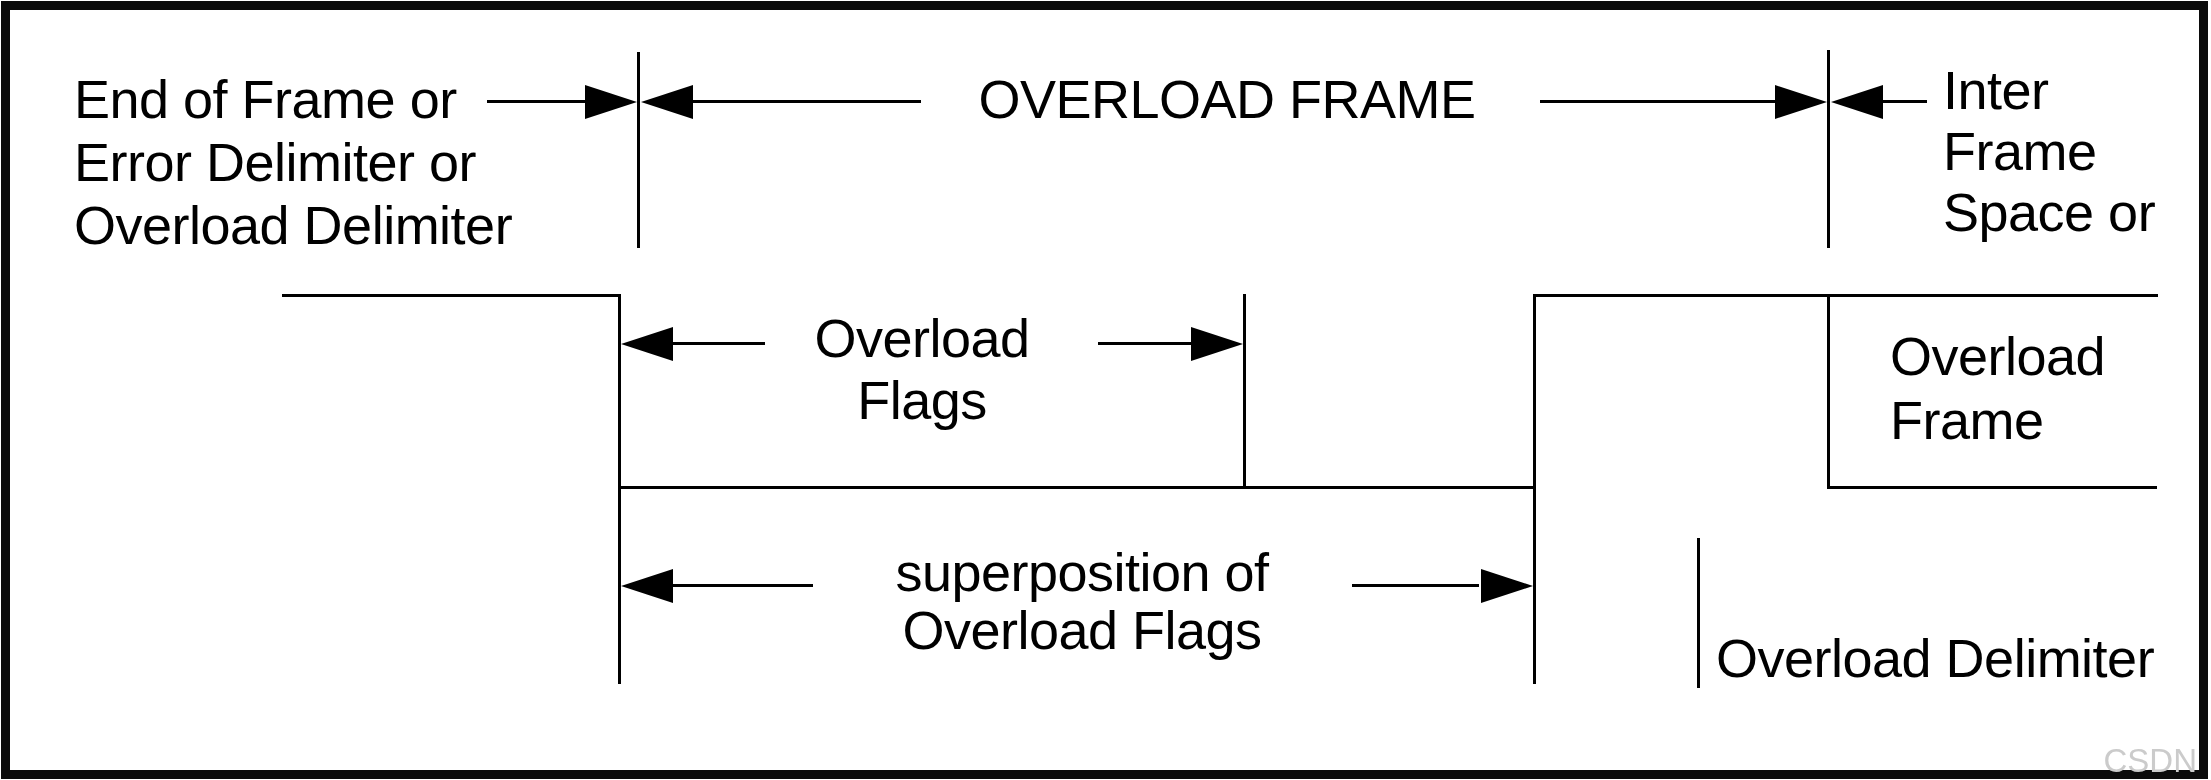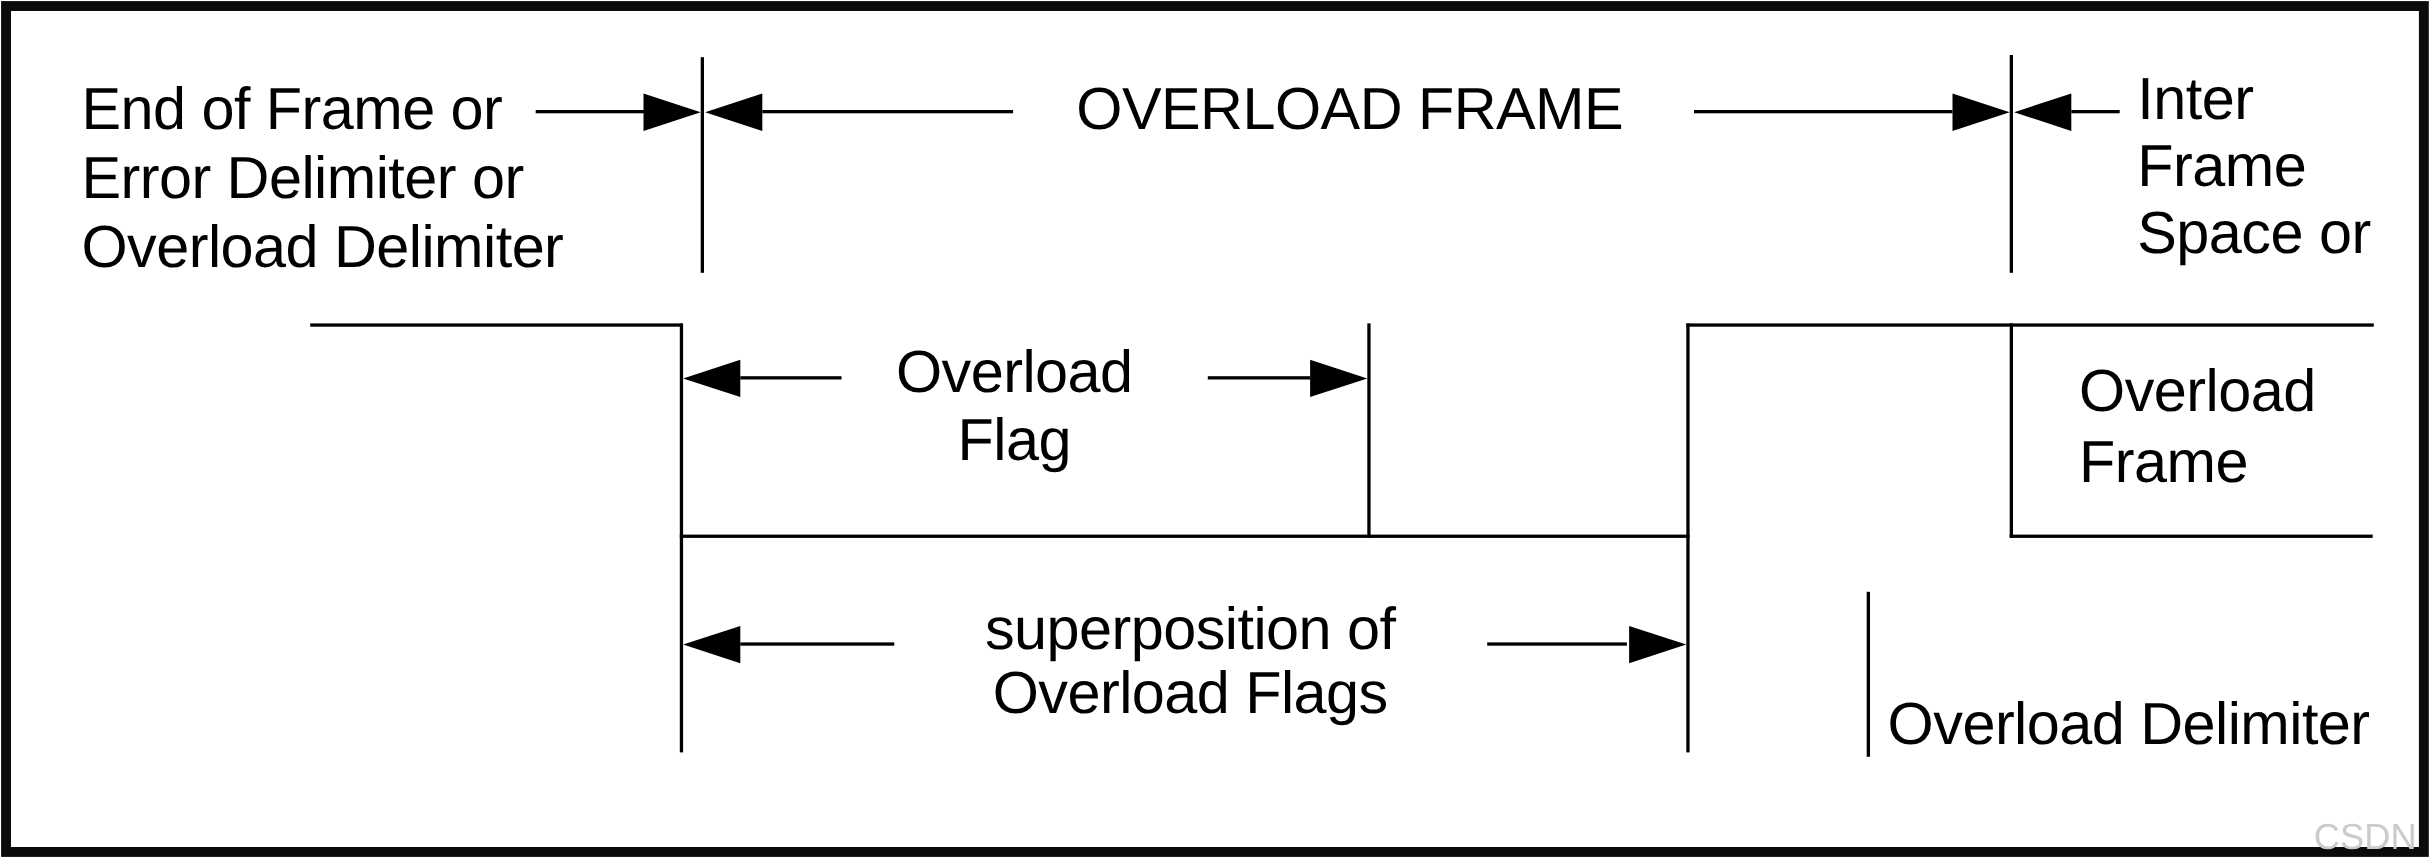--- a/index.html
+++ b/index.html
@@ -88,21 +88,21 @@
   <div class="hl" style="left:1827px; top:486px; width:330px;"></div>
   <div class="lbl boxlbl">
     <div>Overload</div>
     <div>Frame</div>
   </div>
 
   <div class="ah l" style="left:621px; top:327px;"></div>
   <div class="hl" style="left:673px; top:342px; width:92px;"></div>
   <div class="lbl flag">
     <div>Overload</div>
-    <div>Flag</div>
+    <div>Flags</div>
   </div>
   <div class="hl" style="left:1098px; top:342px; width:93px;"></div>
   <div class="ah r" style="left:1191px; top:327px;"></div>
 
   <div class="ah l" style="left:621px; top:569px;"></div>
   <div class="hl" style="left:673px; top:584px; width:140px;"></div>
   <div class="lbl sup">
     <div>superposition of</div>
     <div>Overload Flags</div>
   </div>

